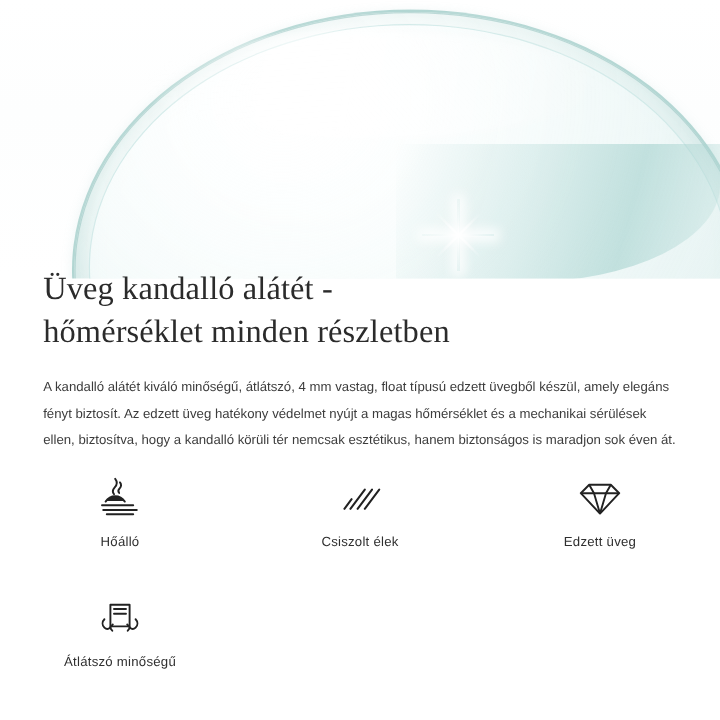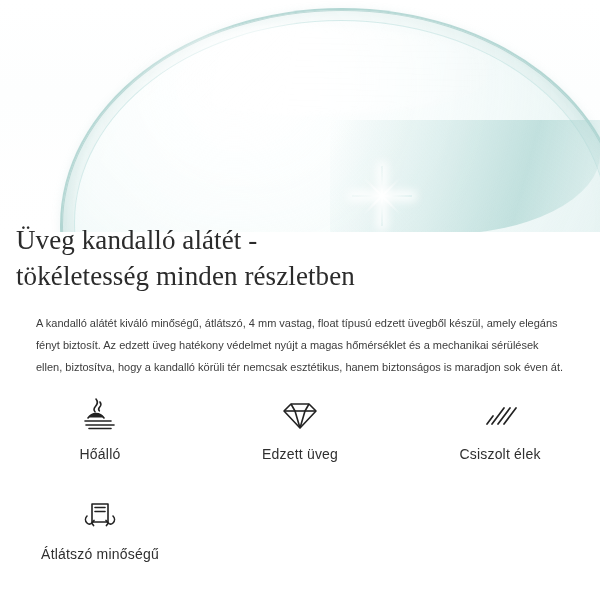--- a/index.html
+++ b/index.html
@@ -120,21 +120,21 @@
 
   
   .content {
     position: absolute;
     left: 0;
     top: 222px;
     width: 600px;
   }
   .headline {
     margin: 0;
-    padding: 0 16px;
+    padding: 0 36px;
     font-family: "Liberation Serif", serif;
     font-weight: 400;
     font-size: 27px;
     line-height: 36px;
     color: #2b2b2b;
     letter-spacing: 0.1px;
   }
   .body-copy {
     margin: 18px 0 0 0;
     padding: 0 36px;
@@ -162,21 +162,21 @@
     height: 88px;
   }
   .feature-icon {
     height: 44px;
     display: flex;
     align-items: center;
     justify-content: center;
   }
   .feature-label {
     margin-top: 10px;
-    font-size: 14px;
+    font-size: 11px;
     color: #2f2f2f;
     text-align: center;
     letter-spacing: 0.2px;
   }
   svg { display: block; }
 </style>
 </head>
 <body>
 
 <div class="page">
@@ -189,21 +189,21 @@
     <div class="glass-sheen"></div>
     <div class="sparkle">
       <div class="sparkle-d1"></div>
       <div class="sparkle-d2"></div>
     </div>
   </div>
 
   <div class="content">
     <h1 class="headline">
       <span>Üveg kandalló alátét -</span><br>
-      <span>tökéletesség minden részletben</span>
+      <span>hőmérséklet minden részletben</span>
     </h1>
     <p class="body-copy">A kandalló alátét kiváló minőségű, átlátszó, 4 mm vastag, float típusú edzett üvegből készül, amely elegáns fényt biztosít. Az edzett üveg hatékony védelmet nyújt a magas hőmérséklet és a mechanikai sérülések ellen, biztosítva, hogy a kandalló körüli tér nemcsak esztétikus, hanem biztonságos is maradjon sok éven át.</p>
   </div>
 
   <div class="features">
 
     <div class="feature">
       <div class="feature-icon">
         <svg width="44" height="40" viewBox="0 0 44 40">
           <g fill="none" stroke="#222" stroke-width="1.6" stroke-linecap="round" stroke-linejoin="round">
@@ -220,43 +220,43 @@
         </svg>
       </div>
       <div class="feature-label">Hőálló</div>
     </div>
 
 
 
     <div class="feature">
       <div class="feature-icon">
         <svg width="44" height="40" viewBox="0 0 44 40">
+          <g fill="none" stroke="#222" stroke-width="1.7" stroke-linecap="round">
+            <line x1="14" y1="30" x2="26" y2="14"></line>
+            <line x1="20" y1="30" x2="32" y2="14"></line>
+            <line x1="26" y1="30" x2="38" y2="14"></line>
+            <line x1="9" y1="30" x2="15" y2="22"></line>
+          </g>
+        </svg>
+      </div>
+      <div class="feature-label">Csiszolt élek</div>
+    </div>
+
+    <div class="feature">
+      <div class="feature-icon">
+        <svg width="44" height="40" viewBox="0 0 44 40">
           <g fill="none" stroke="#222" stroke-width="1.6" stroke-linejoin="round">
             <path d="M13 10 h18 l7 7 l-16 17 l-16 -17 z"></path>
             <path d="M6 17 h32"></path>
             <path d="M13 10 l4 7 l5 17"></path>
             <path d="M31 10 l-4 7 l-5 17"></path>
           </g>
         </svg>
       </div>
       <div class="feature-label">Edzett üveg</div>
-    </div>
-
-    <div class="feature">
-      <div class="feature-icon">
-        <svg width="44" height="40" viewBox="0 0 44 40">
-          <g fill="none" stroke="#222" stroke-width="1.7" stroke-linecap="round">
-            <line x1="14" y1="30" x2="26" y2="14"></line>
-            <line x1="20" y1="30" x2="32" y2="14"></line>
-            <line x1="26" y1="30" x2="38" y2="14"></line>
-            <line x1="9" y1="30" x2="15" y2="22"></line>
-          </g>
-        </svg>
-      </div>
-      <div class="feature-label">Csiszolt élek</div>
     </div>
 
     <div class="feature">
       <div class="feature-icon">
         <svg width="44" height="40" viewBox="0 0 44 40">
           <g fill="none" stroke="#222" stroke-width="1.6" stroke-linejoin="round" stroke-linecap="round">
             <path d="M14 10 h16 v18 h-16 z"></path>
             <line x1="17" y1="13.5" x2="27" y2="13.5"></line>
             <line x1="17" y1="17.5" x2="27" y2="17.5"></line>
             <path d="M9 22 c-2 2 -2 5 0 7 c1.4 1.4 3.4 1.4 4.8 0 l2.2 -2.6"></path>

